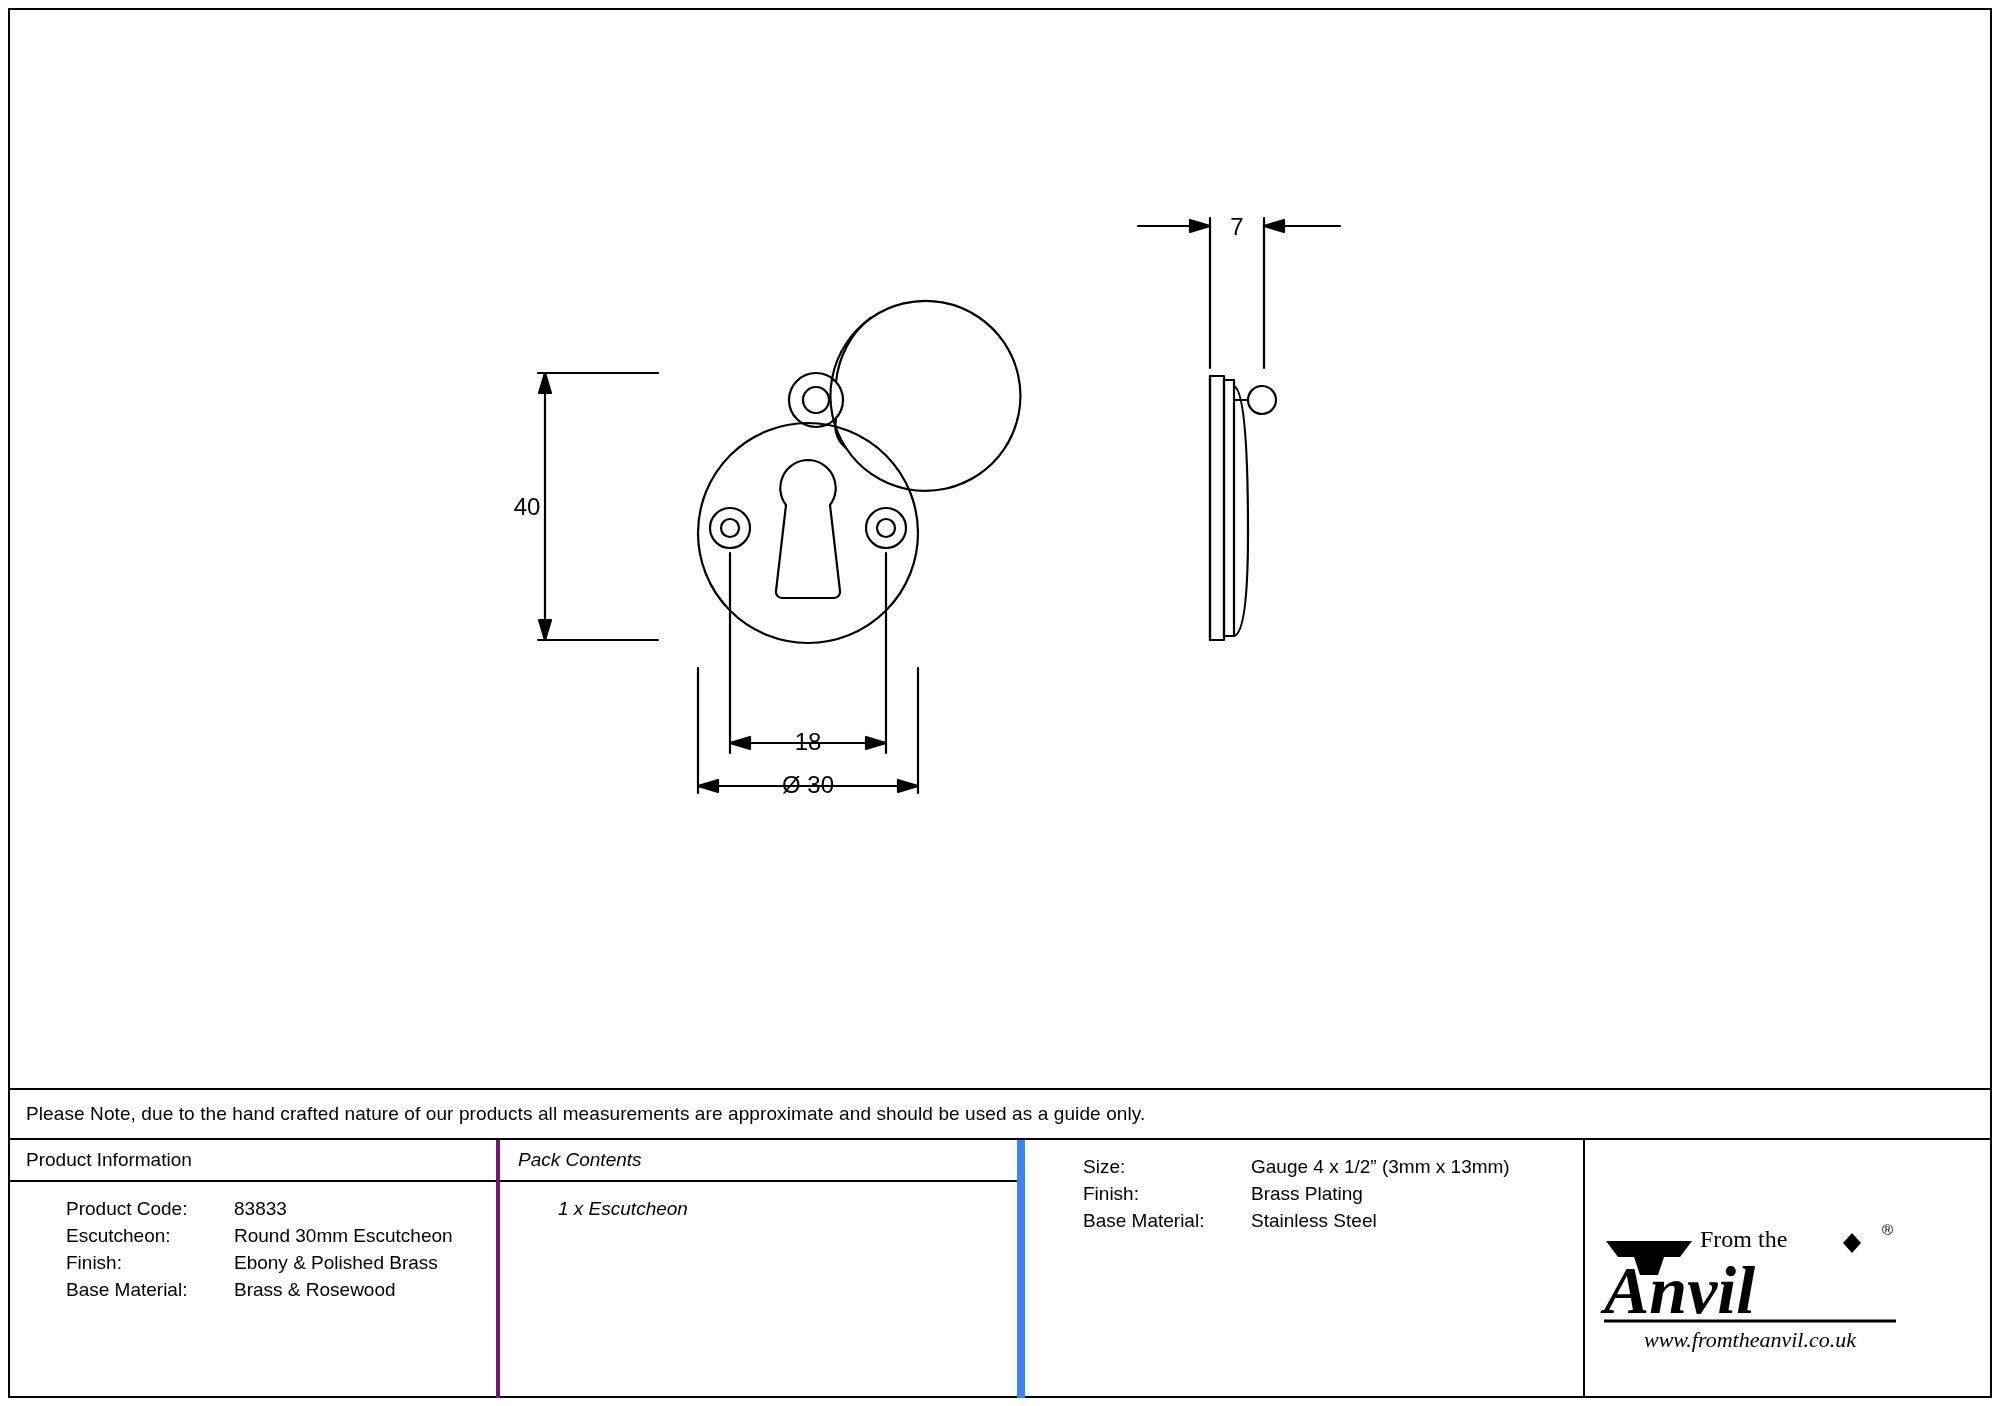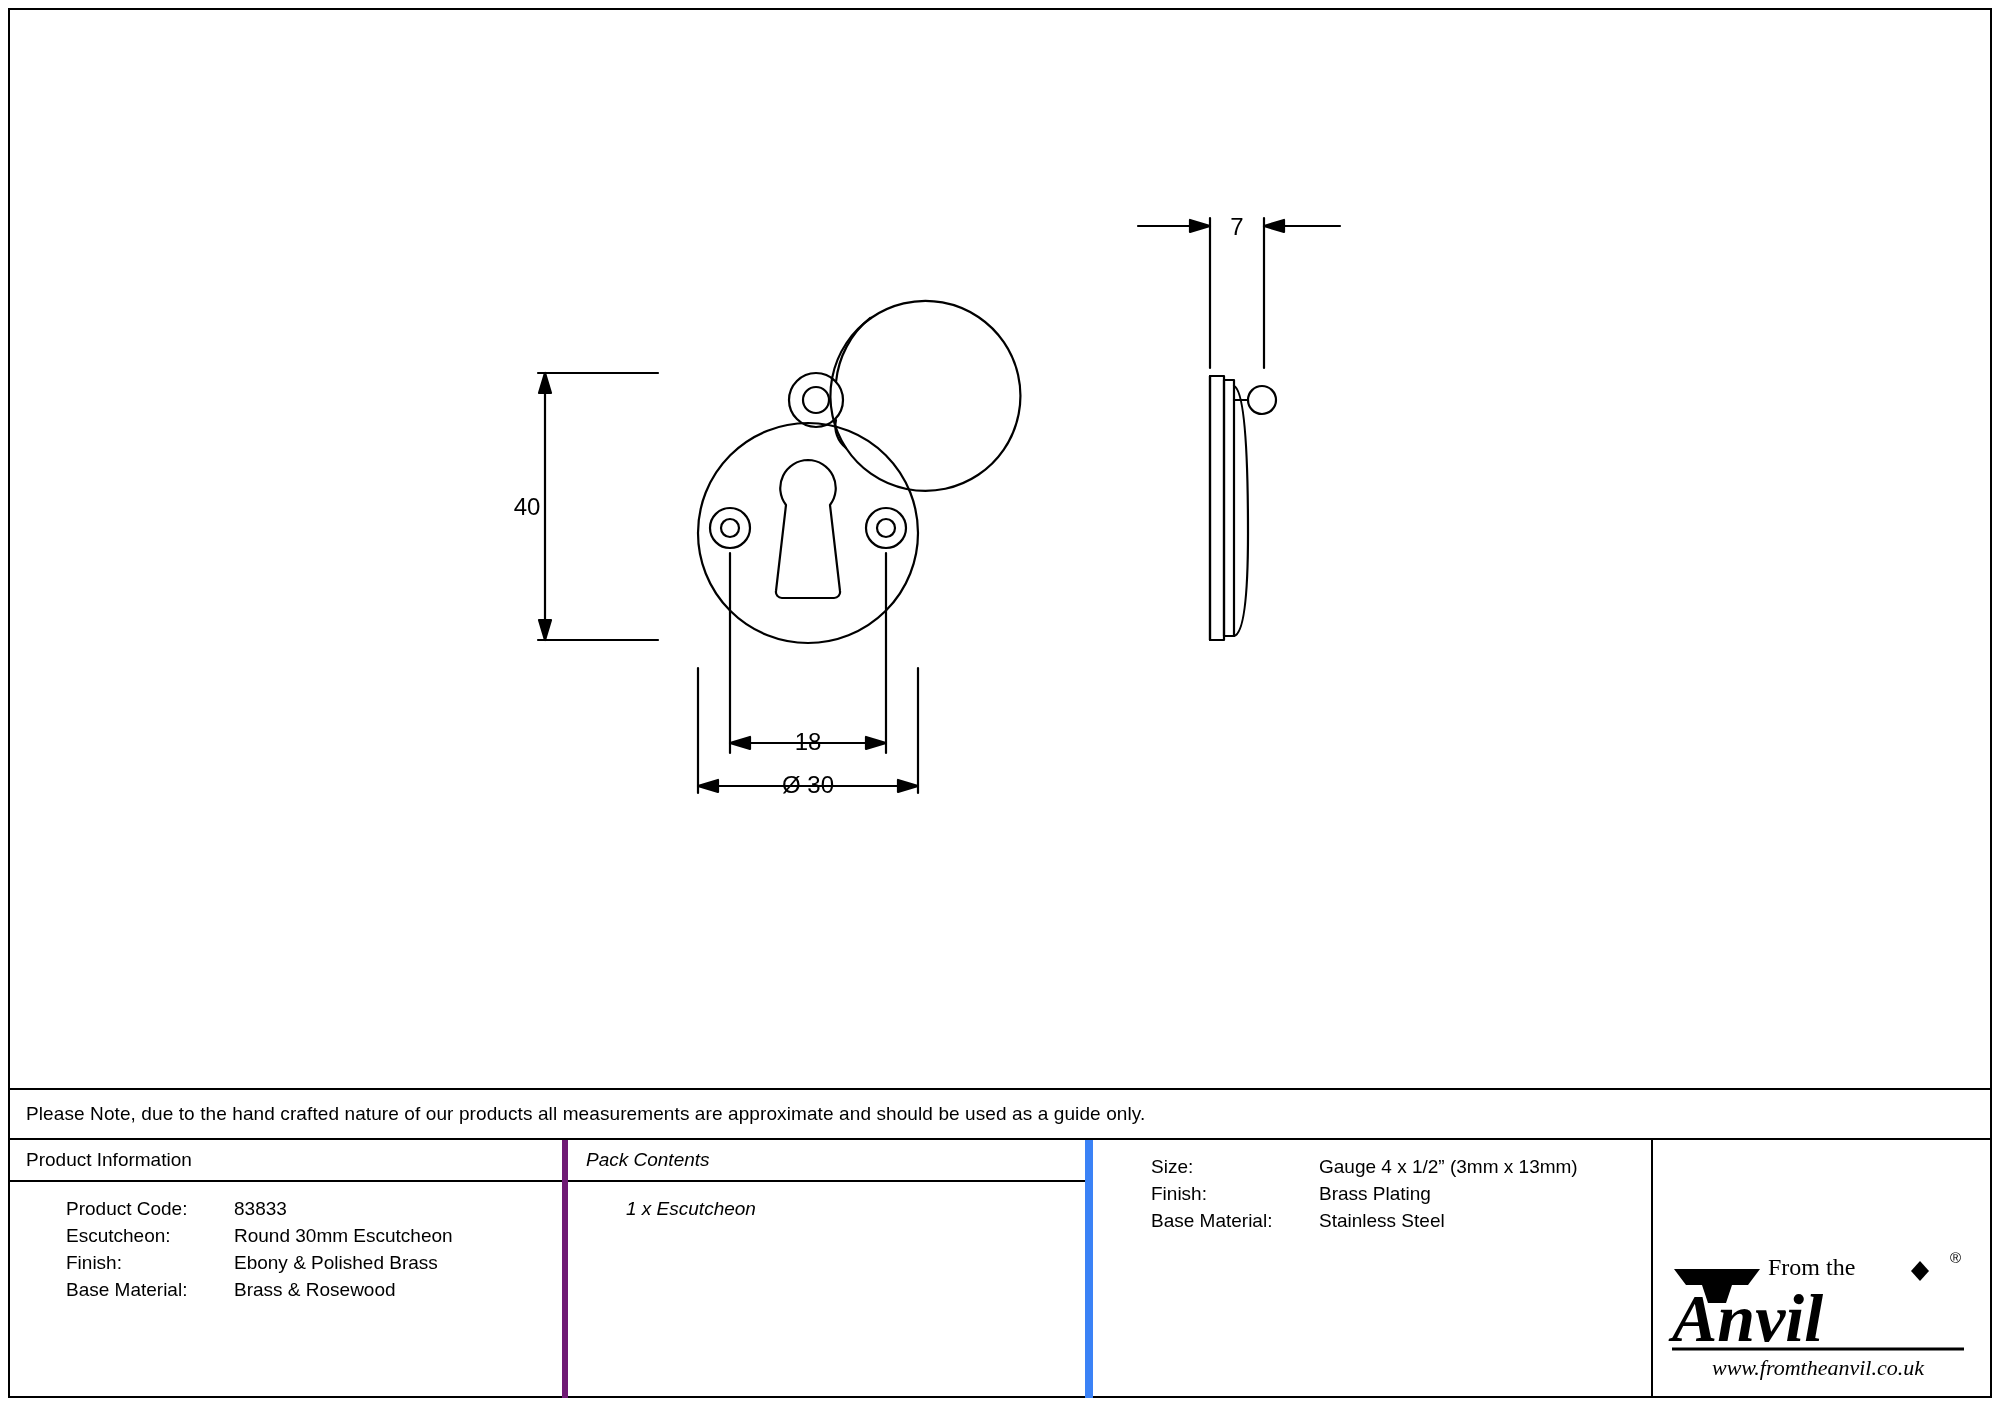--- a/index.html
+++ b/index.html
@@ -68,21 +68,21 @@
     width: 1984px;
     height: 260px;
     border-top: 2px solid #000;
     box-sizing: border-box;
     display: flex;
   }
   .col {
     box-sizing: border-box;
     position: relative;
   }
-  .col-prod { width: 560px; border-right: 6px solid #701a75; }
+  .col-prod { width: 492px; border-right: 4px solid #701a75; }
   .col-pack { width: 525px; border-right: 8px solid #3b82f6; font-style: italic; }
   .col-fix  { width: 560px; border-right: 2px solid #000; }
   .col-logo { width: 337px; }
 
   .col-head {
     height: 42px;
     border-bottom: 2px solid #000;
     display: flex;
     align-items: center;
     font-size: 19px;
@@ -99,21 +99,21 @@
     display: flex;
   }
   .kv .k { width: 168px; flex: 0 0 168px; }
   .kv .v { flex: 1 1 auto; }
   .plain-line { }
 
   
   .logo-wrap {
     position: absolute;
     right: 22px;
-    bottom: 10px;
+    bottom: 38px;
     width: 300px;
     height: 155px;
   }
   .logo-wrap svg { display: block; }
 </style>
 </head>
 <body>
 
 <div id="page">
 

